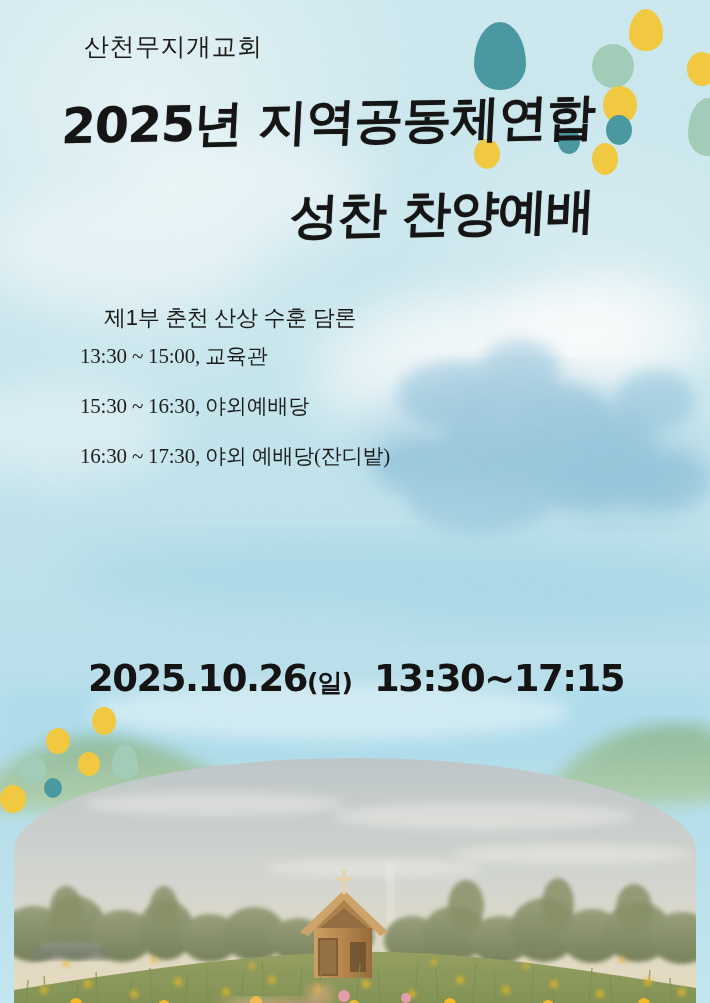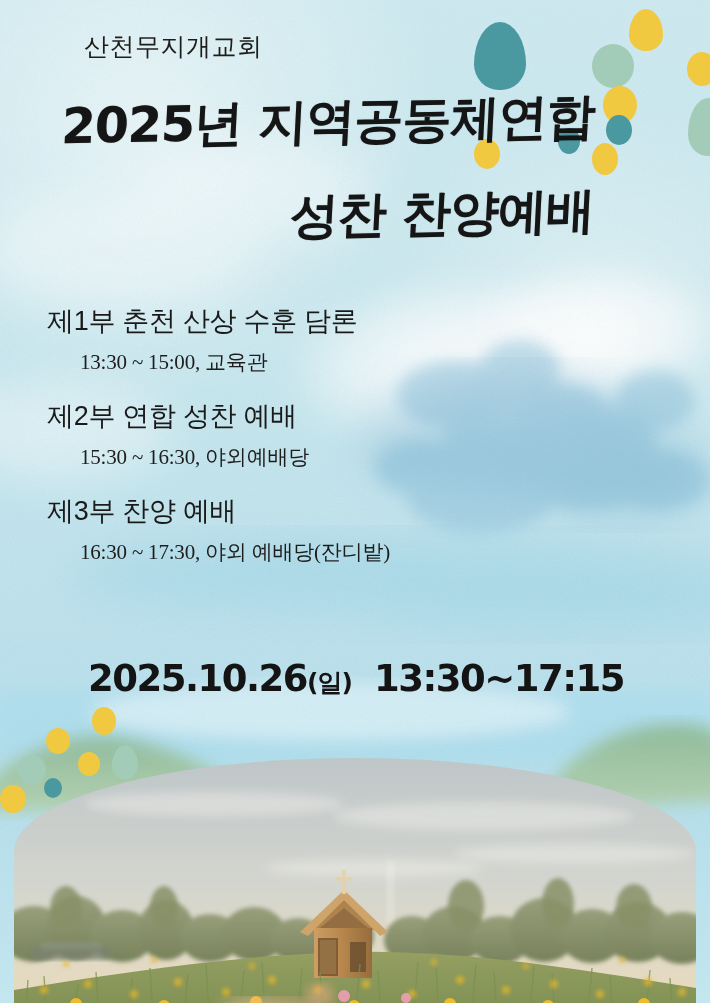--- a/index.html
+++ b/index.html
@@ -57,23 +57,23 @@
     text-shadow:0 0 1px rgba(0,0,0,.35);
   }
   .title-line.l1 { font-size:49px; margin-left:62px; }
   .title-line.l2 { font-size:49px; margin-left:290px; margin-top:26px; }
 
   .program { position:absolute; left:0; top:303px; width:710px; }
 
   .prog-block { margin-bottom:22px; }
 
   .prog-head {
-    font-size:27px; color:#1a1a1a;
+    font-size:22px; color:#1a1a1a;
     font-family:"Liberation Sans", sans-serif;
-    padding-left:47px; letter-spacing:-.3px;
+    padding-left:104px; letter-spacing:-.3px;
   }
   .prog-sub {
     font-size:21px; color:#1d1d1d;
     font-family:"Liberation Serif", serif;
     padding-left:80px; margin-top:9px; letter-spacing:-.2px;
   }
 
   .datebar {
     position:absolute; left:0; top:657px; width:710px;
     padding-left:88px;
@@ -208,26 +208,24 @@
   </div>
 
   <div class="program">
 
     <div class="prog-block">
       <div class="prog-head">제1부 춘천 산상 수훈 담론</div>
       <div class="prog-sub">13:30 ~ 15:00, 교육관</div>
     </div>
 
     <div class="prog-block">
-      <div class="prog-head">제2부 연합 성찬 예배</div>
       <div class="prog-sub">15:30 ~ 16:30, 야외예배당</div>
     </div>
 
     <div class="prog-block">
-      <div class="prog-head">제3부 찬양 예배</div>
       <div class="prog-sub">16:30 ~ 17:30,  야외 예배당(잔디밭)</div>
     </div>
   </div>
 
   <div class="datebar">
     <span class="d-date">2025.10.26</span>
     <span class="d-day">(일)</span>
     <span class="d-gap"></span>
     <span class="d-time">13:30~17:15</span>
   </div>

